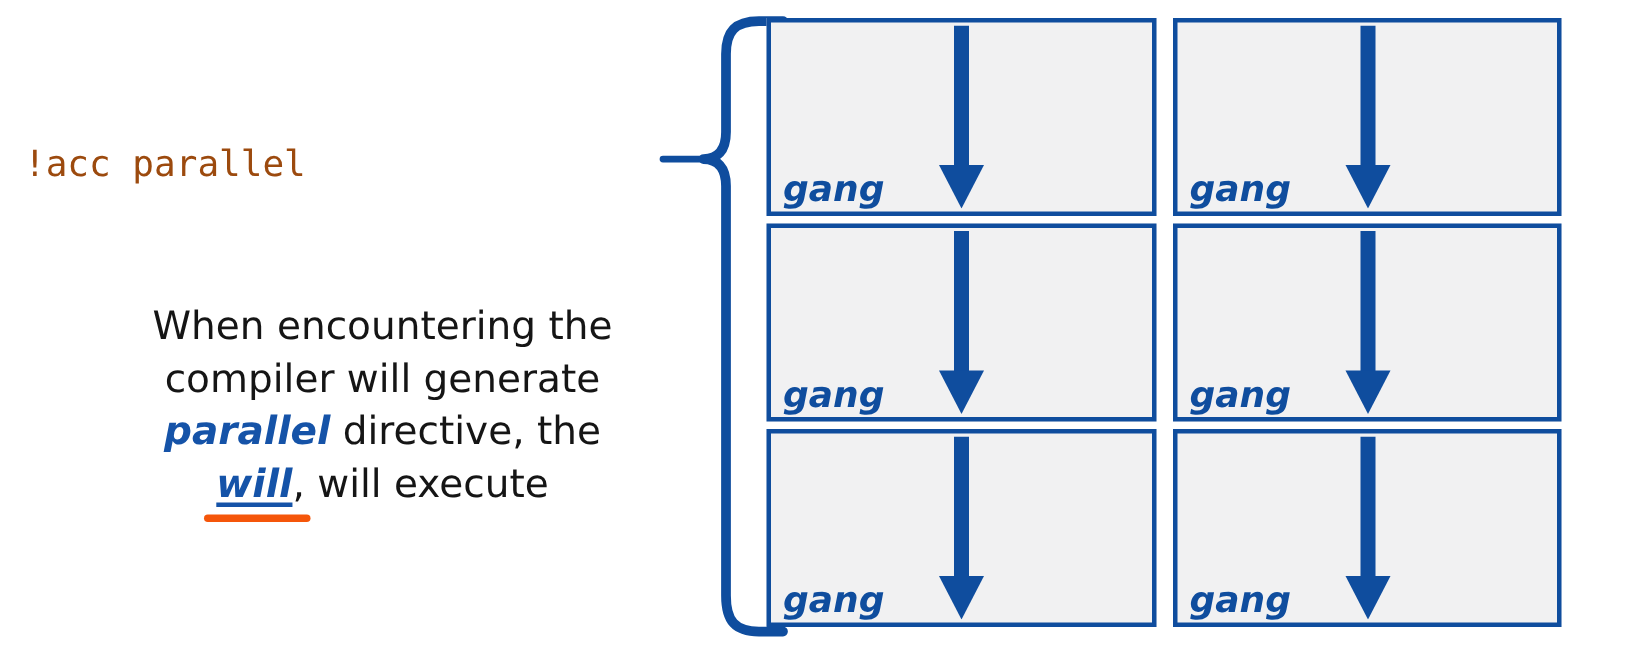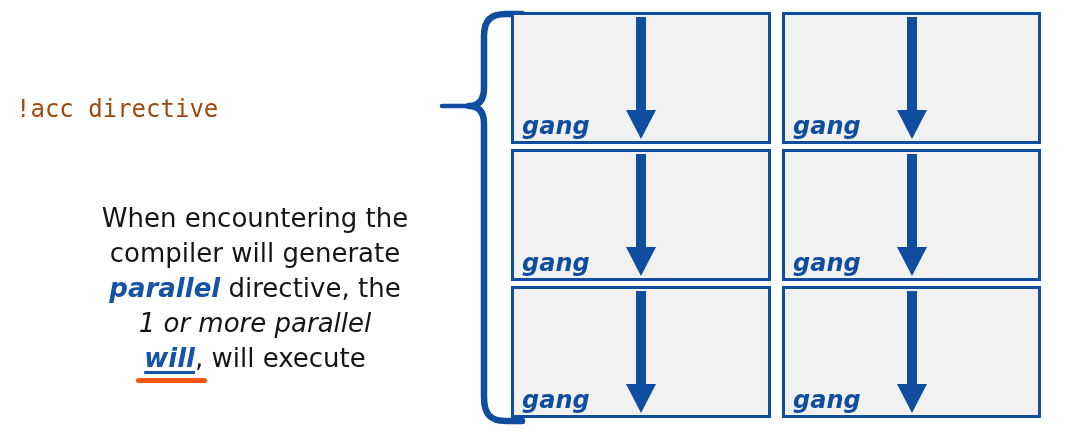--- a/index.html
+++ b/index.html
@@ -41,27 +41,26 @@
     position:absolute; left:8px; bottom:3px; line-height:1;
     font-size:24px; font-weight:bold; font-style:italic; color:#0f4d9e;
   }
   .arrow-svg { position:absolute; left:50%; top:2px; transform:translateX(-50%); }
 </style>
 </head>
 <body>
 
 <div class="stage">
 
-  <div class="code">!acc directive</div>
+  <div class="code">!acc parallel</div>
 
   <div class="para">
     <div class="line"><span>When encountering the</span></div>
     <div class="line"><span>compiler will generate</span></div>
     <div class="line"><span class="kw">parallel</span><span> directive, the</span></div>
-    <div class="line it"><span>1 or more parallel</span></div>
     <div class="line"><span class="kw kw-underlined">will</span><span>, will execute</span></div>
   </div>
 
   <svg class="brace-svg" width="110" height="432" viewBox="0 0 110 432" fill="none">
     <path d="M 12 106 L 47 106" stroke="#0f4d9e" stroke-width="4.5" stroke-linecap="round"></path>
     <path d="M 92 14 L 76 14 C 60 14 54 21 54 36
              L 54 88 C 54 101 48 106 39 106
              C 48 106 54 111 54 124
              L 54 397 C 54 414 60 421 76 421 L 92 421" stroke="#0f4d9e" stroke-width="6.5" stroke-linecap="round" stroke-linejoin="round"></path>
   </svg>

